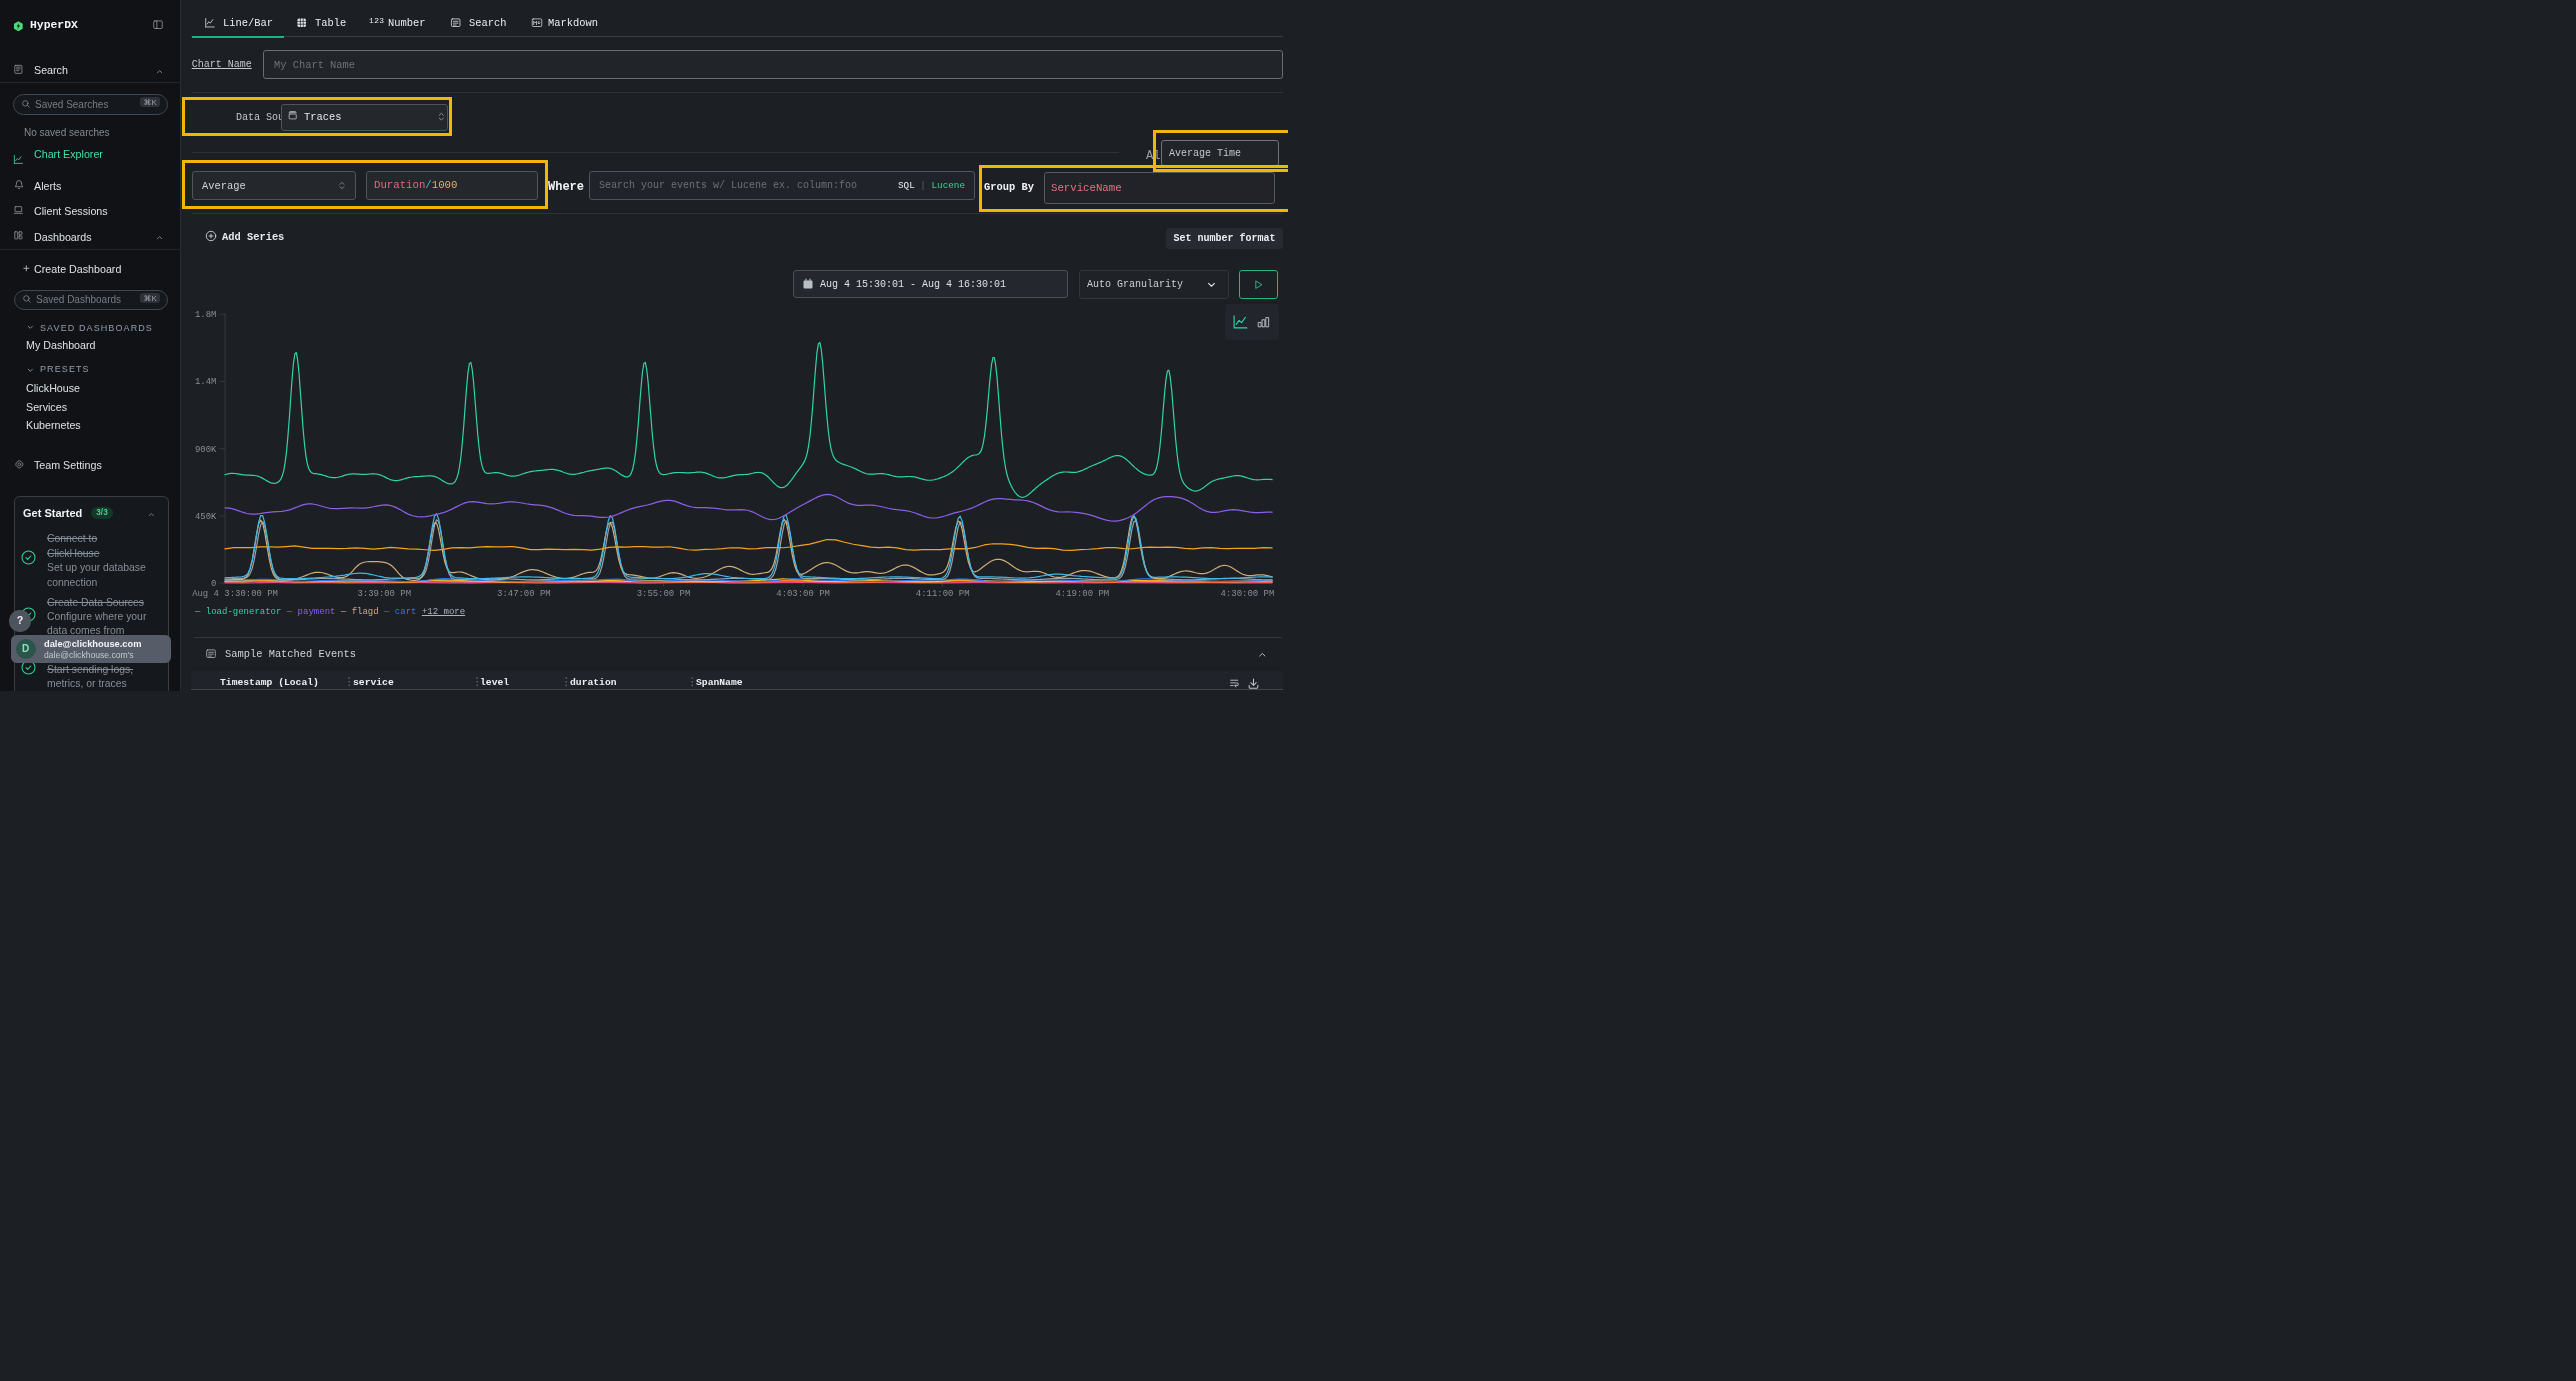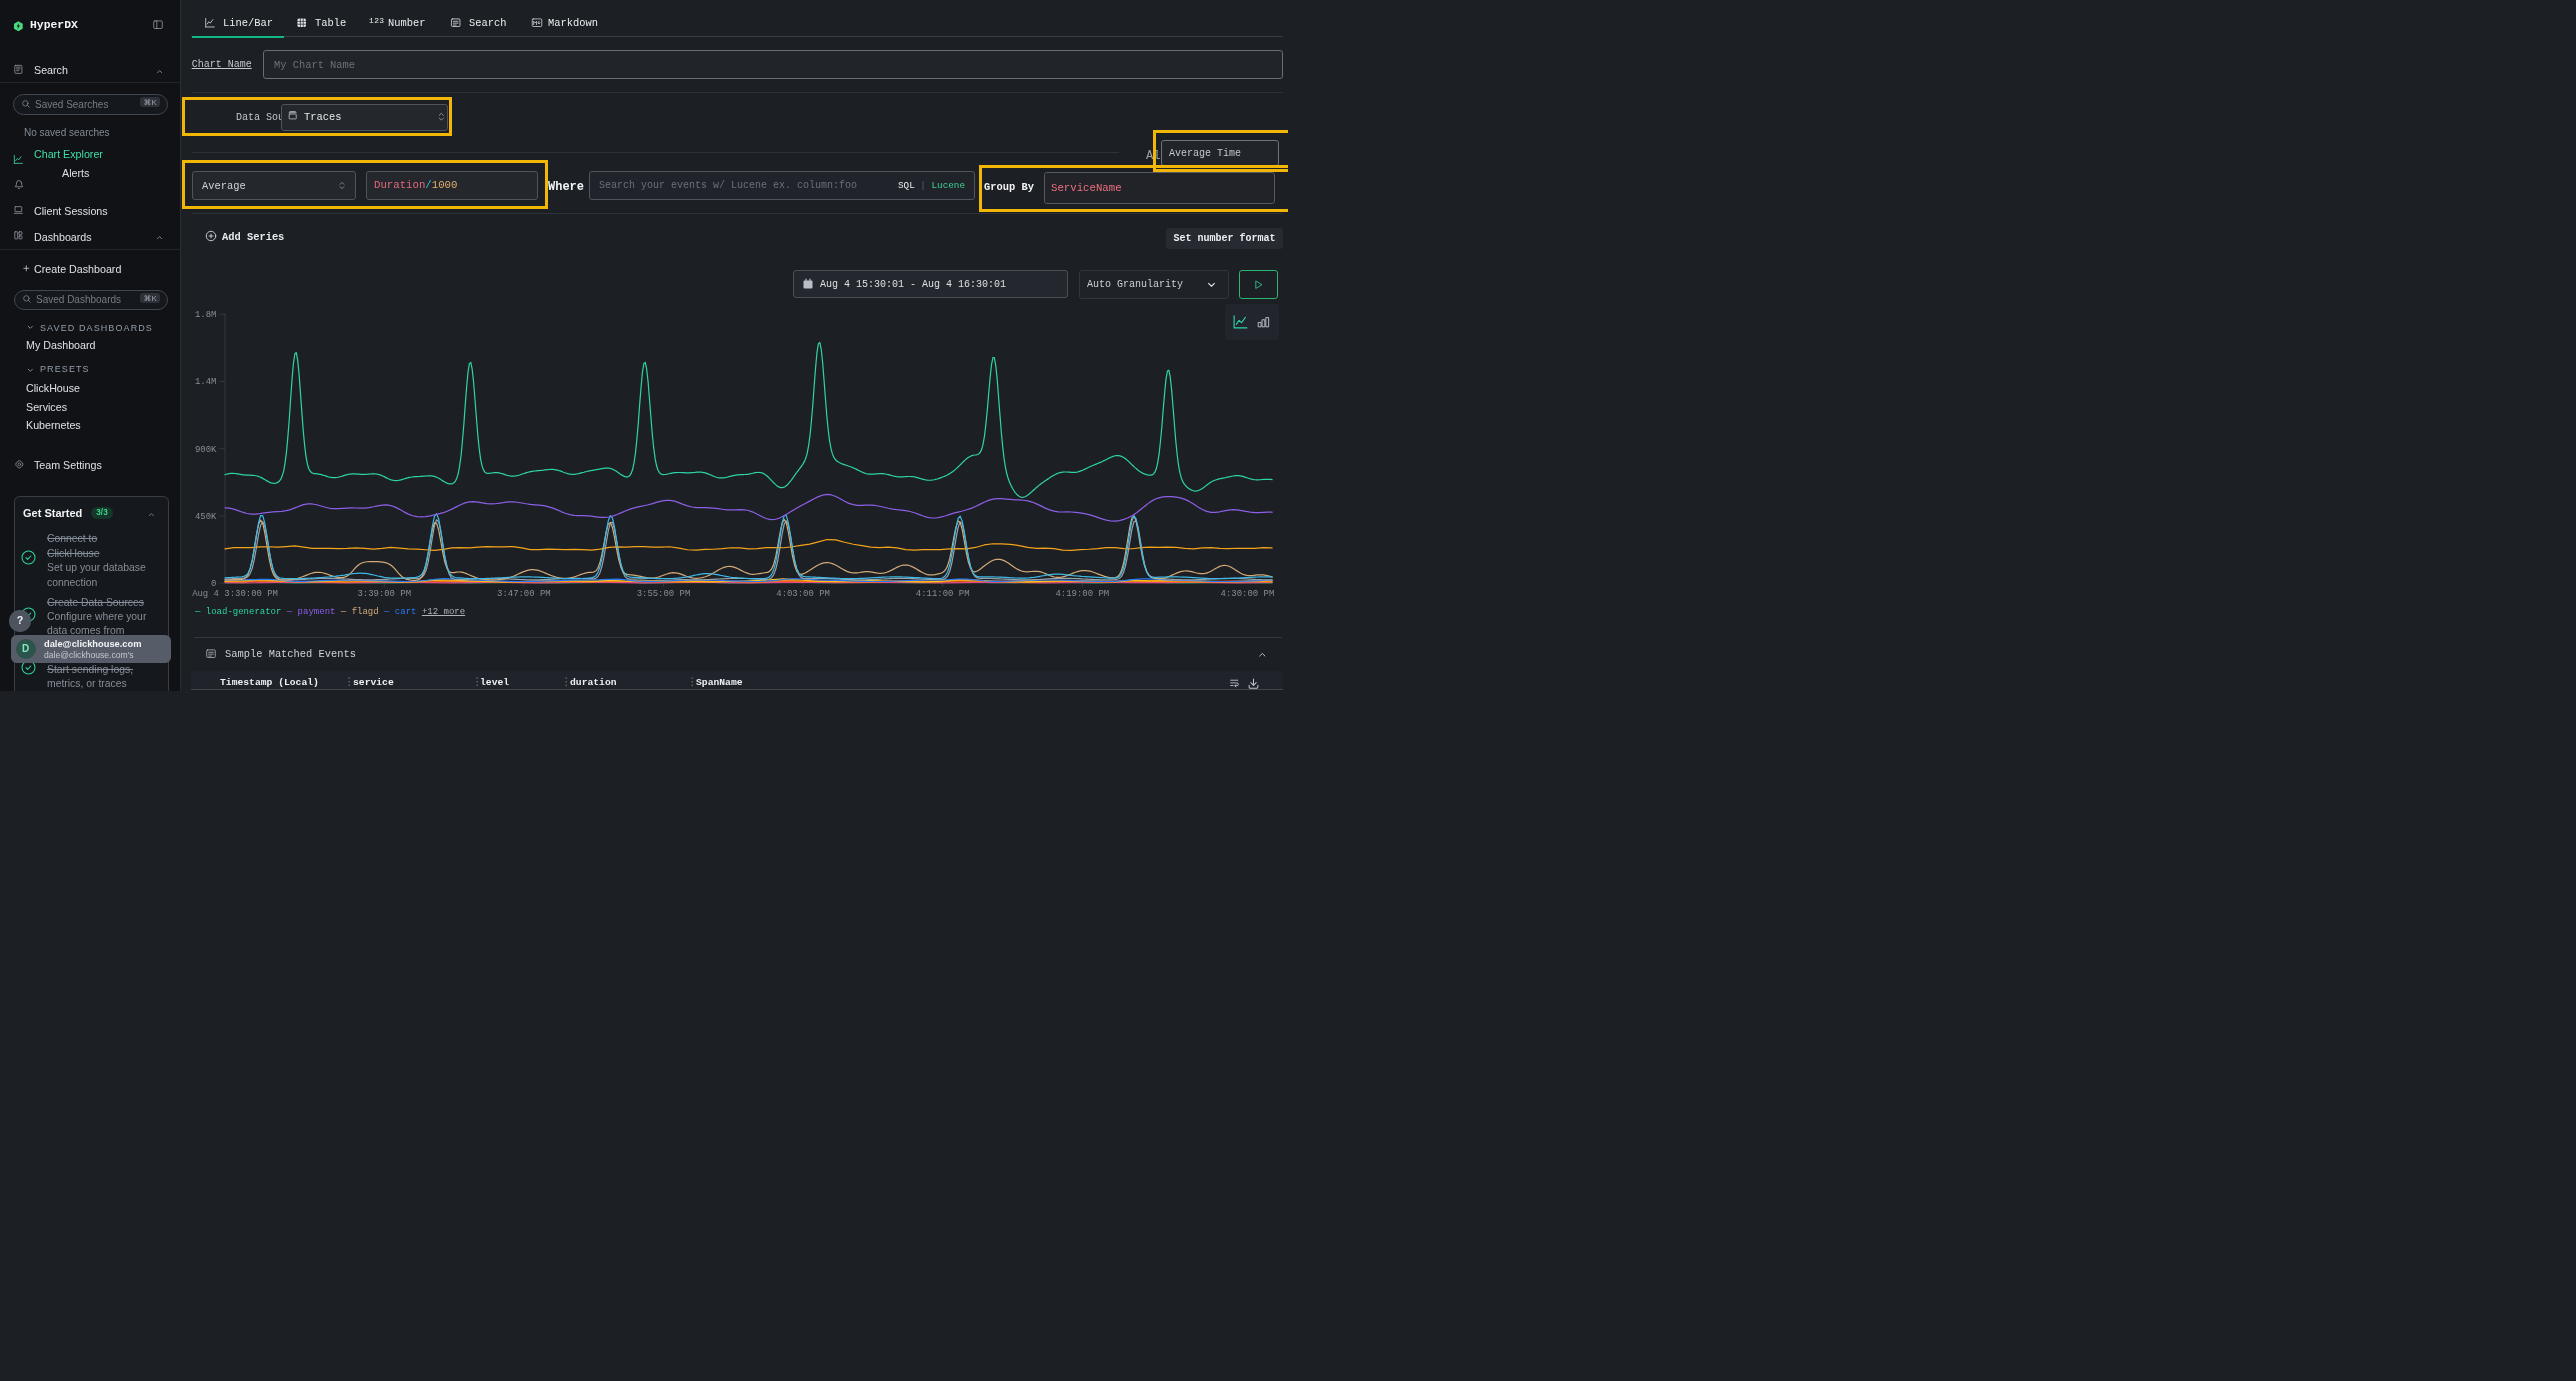--- a/index.html
+++ b/index.html
@@ -45,21 +45,21 @@
 <div class="abs" style="left:24px;top:127px;font-size:10px;color:#838b94">No saved searches</div>
 <svg class="ic" style="left:13px;top:154px" width="10.7" height="10.7" viewBox="0 0 24 24" fill="none" stroke="#40dfa8" stroke-width="1.8" stroke-linecap="round" stroke-linejoin="round">
       <path d="M3 21h18M3 21V3"></path>
       <path d="M6 15l4-5 3 3 5-7"></path>
     </svg>
 <div class="sideitem" style="top:148px;color:#40dfa8;font-weight:normal">Chart Explorer</div>
 <svg class="ic" style="left:13.6px;top:179px" width="10" height="11.4" viewBox="0 0 24 24" fill="none" stroke="#9aa1a9" stroke-width="1.8" stroke-linecap="round" stroke-linejoin="round">
       <path d="M18 8a6 6 0 10-12 0c0 7-3 9-3 9h18s-3-2-3-9"></path>
       <path d="M10.3 21a2 2 0 003.4 0"></path>
     </svg>
-<div class="sideitem" style="top:167px;margin-left:28px;">Alerts</div>
+<div class="sideitem" style="top:180px;">Alerts</div>
 <svg class="ic" style="left:13px;top:205px" width="10.7" height="10" viewBox="0 0 24 24" fill="none" stroke="#9aa1a9" stroke-width="1.8" stroke-linecap="round" stroke-linejoin="round">
       <rect x="4" y="4" width="16" height="12" rx="1.5"></rect>
       <path d="M2 20h20"></path>
     </svg>
 <div class="sideitem" style="top:205px;">Client Sessions</div>
 <svg class="ic" style="left:13px;top:230px" width="10.7" height="10.7" viewBox="0 0 24 24" fill="none" stroke="#9aa1a9" stroke-width="1.7" stroke-linecap="round" stroke-linejoin="round">
       <rect x="4" y="4" width="6.5" height="16" rx="1"></rect>
       <rect x="13.5" y="4" width="6.5" height="6.5" rx="1"></rect>
       <rect x="13.5" y="13.5" width="6.5" height="6.5" rx="1"></rect>
     </svg>

